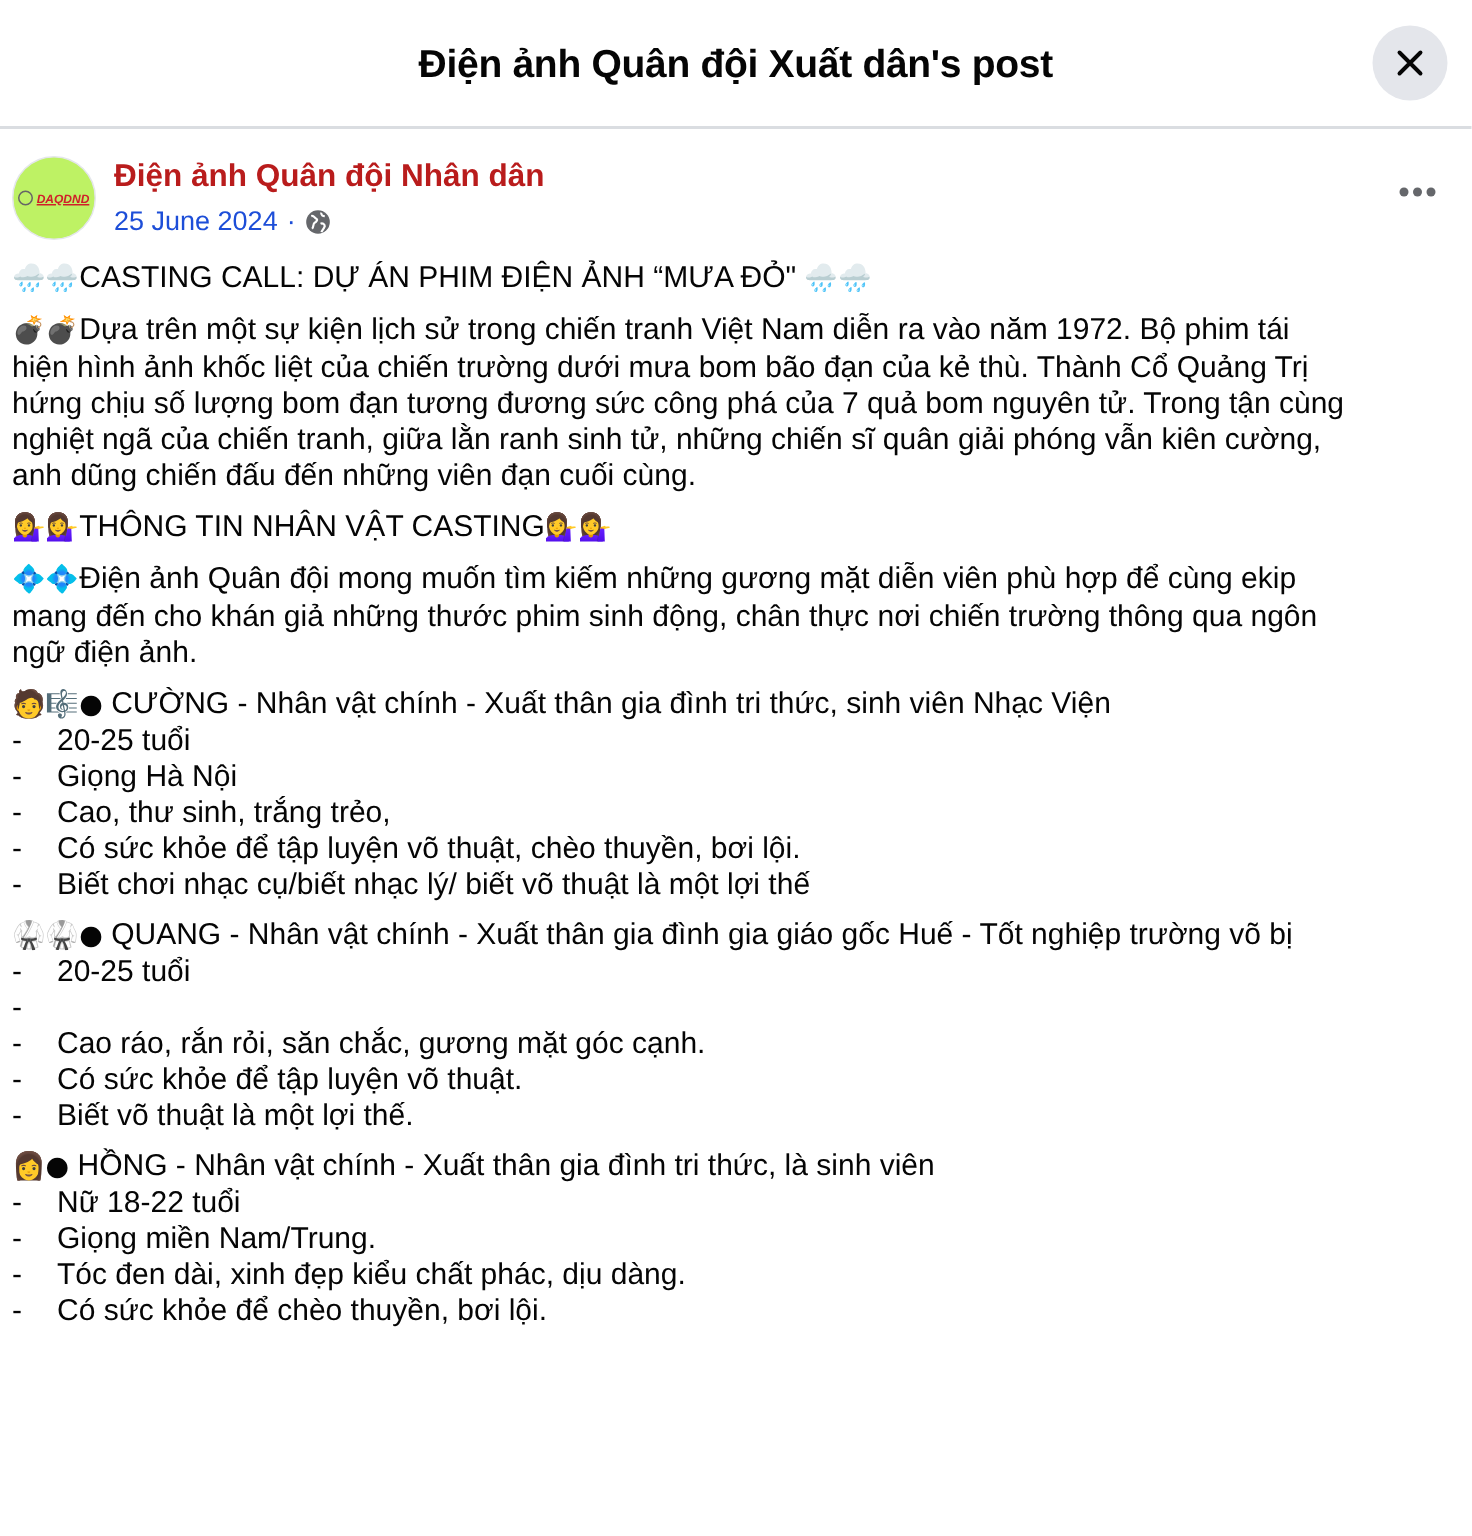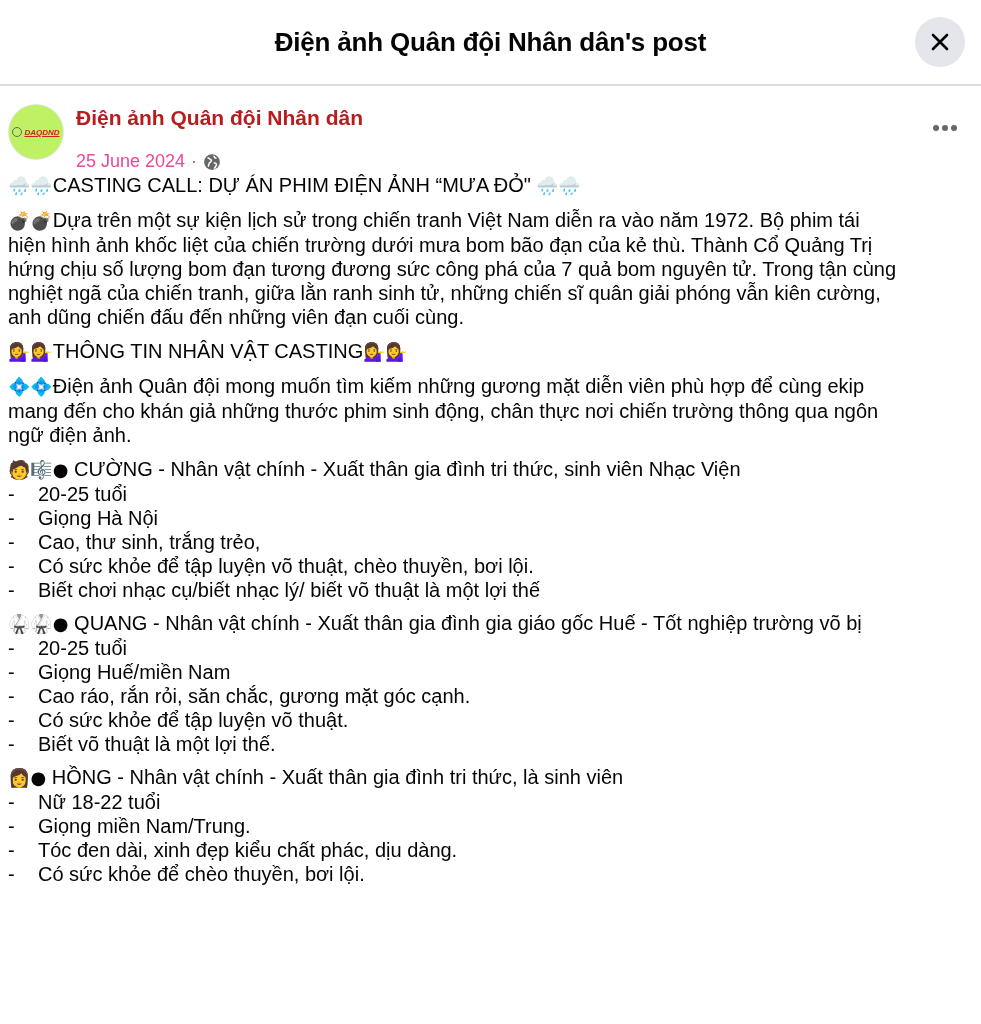--- a/index.html
+++ b/index.html
@@ -47,21 +47,21 @@
     font-size: 8px; font-weight: 700; font-style: italic;
     color: #d0202a; text-decoration: underline;
     font-family: "Liberation Sans", sans-serif;
   }
   .page-name {
     position: absolute; left: 68px; top: 2px;
     font-size: 21px; font-weight: 600; color: #b91c1c;
   }
   .meta {
     position: absolute; left: 68px; top: 33px;
-    font-size: 18px; color: #ec4899; display: flex; align-items: center; gap: 6px; margin-top: 14px;
+    font-size: 18px; color: #1d4ed8; display: flex; align-items: center; gap: 6px;
   }
   .more-btn {
     position: absolute; right: 18px; top: 12px;
     width: 36px; height: 24px;
     display: flex; align-items: center; justify-content: center; gap: 3px;
     cursor: pointer;
   }
   .more-btn span { width: 6px; height: 6px; border-radius: 50%; background: #65676b; display: block; }
   .content {
     position: absolute; left: 8px; top: 173px; right: 10px;
@@ -71,21 +71,21 @@
   .para.tight { margin-bottom: 9px; }
   .line { display: block; white-space: nowrap; }
   .bullet { display: flex; white-space: nowrap; }
   .bullet .dash { width: 30px; flex: none; }
   .emoji { font-family: "DejaVu Sans", sans-serif; font-size: 18px; }
 </style>
 </head>
 <body>
 
 <div class="header">
-  <div class="header-title">Điện ảnh Quân đội Nhân dân's post</div>
+  <div class="header-title">Điện ảnh Quân đội Xuất dân's post</div>
   <div class="close-btn">
     <svg width="24" height="24" viewBox="0 0 24 24">
       <path d="M5 5 L19 19 M19 5 L5 19" stroke="#050505" stroke-width="2.6" stroke-linecap="round"></path>
     </svg>
   </div>
 </div>
 
 <div class="post-header">
   <div class="avatar">
     <div class="avatar-logo">
@@ -167,21 +167,20 @@
   <div class="para tight">
     <span class="line">
       <span class="emoji">🥋🥋●</span><span> QUANG - Nhân vật chính - Xuất thân gia đình gia giáo gốc Huế - Tốt nghiệp trường võ bị</span>
     </span>
     <div class="bullet">
         <span class="dash">-</span>
         <span>20-25 tuổi</span>
       </div>
     <div class="bullet">
         <span class="dash">-</span>
-        <span>Giọng Huế/miền Nam</span>
       </div>
     <div class="bullet">
         <span class="dash">-</span>
         <span>Cao ráo, rắn rỏi, săn chắc, gương mặt góc cạnh.</span>
       </div>
     <div class="bullet">
         <span class="dash">-</span>
         <span>Có sức khỏe để tập luyện võ thuật.</span>
       </div>
     <div class="bullet">

